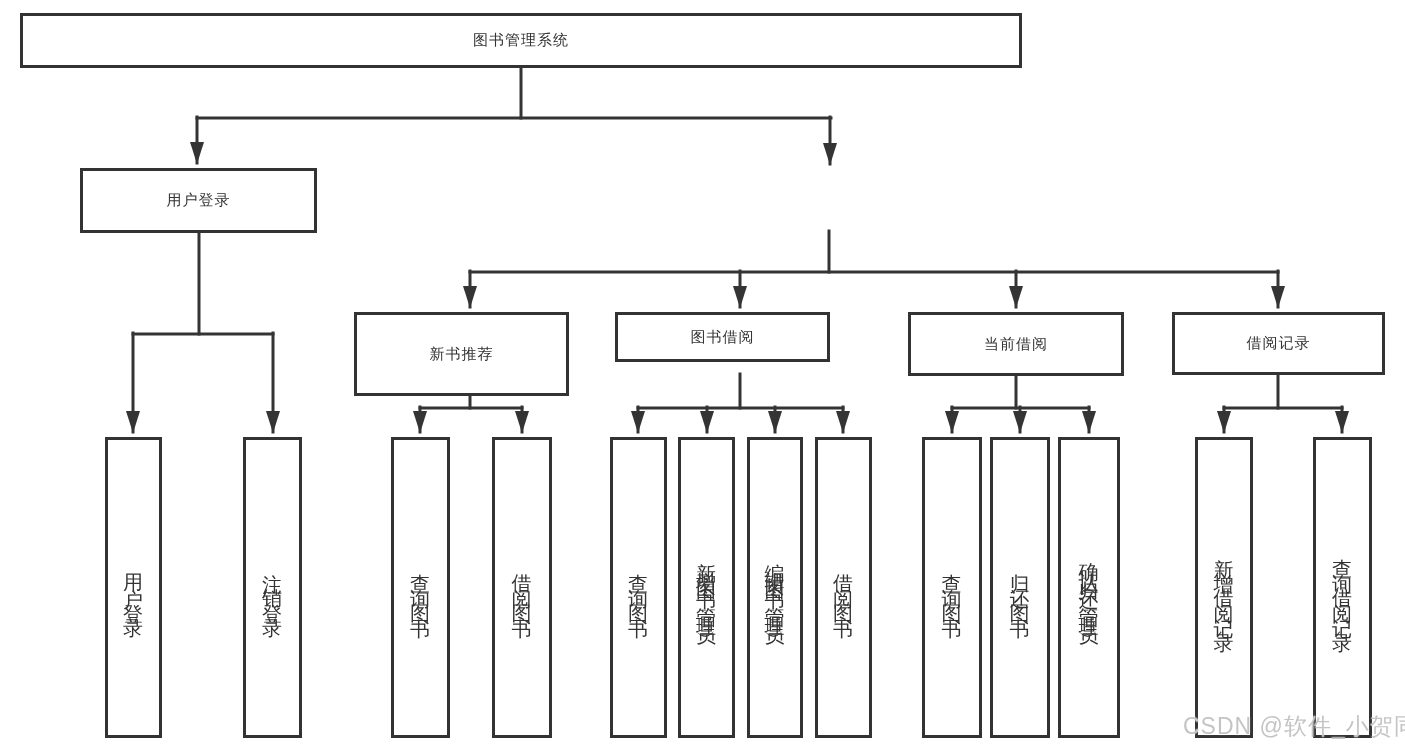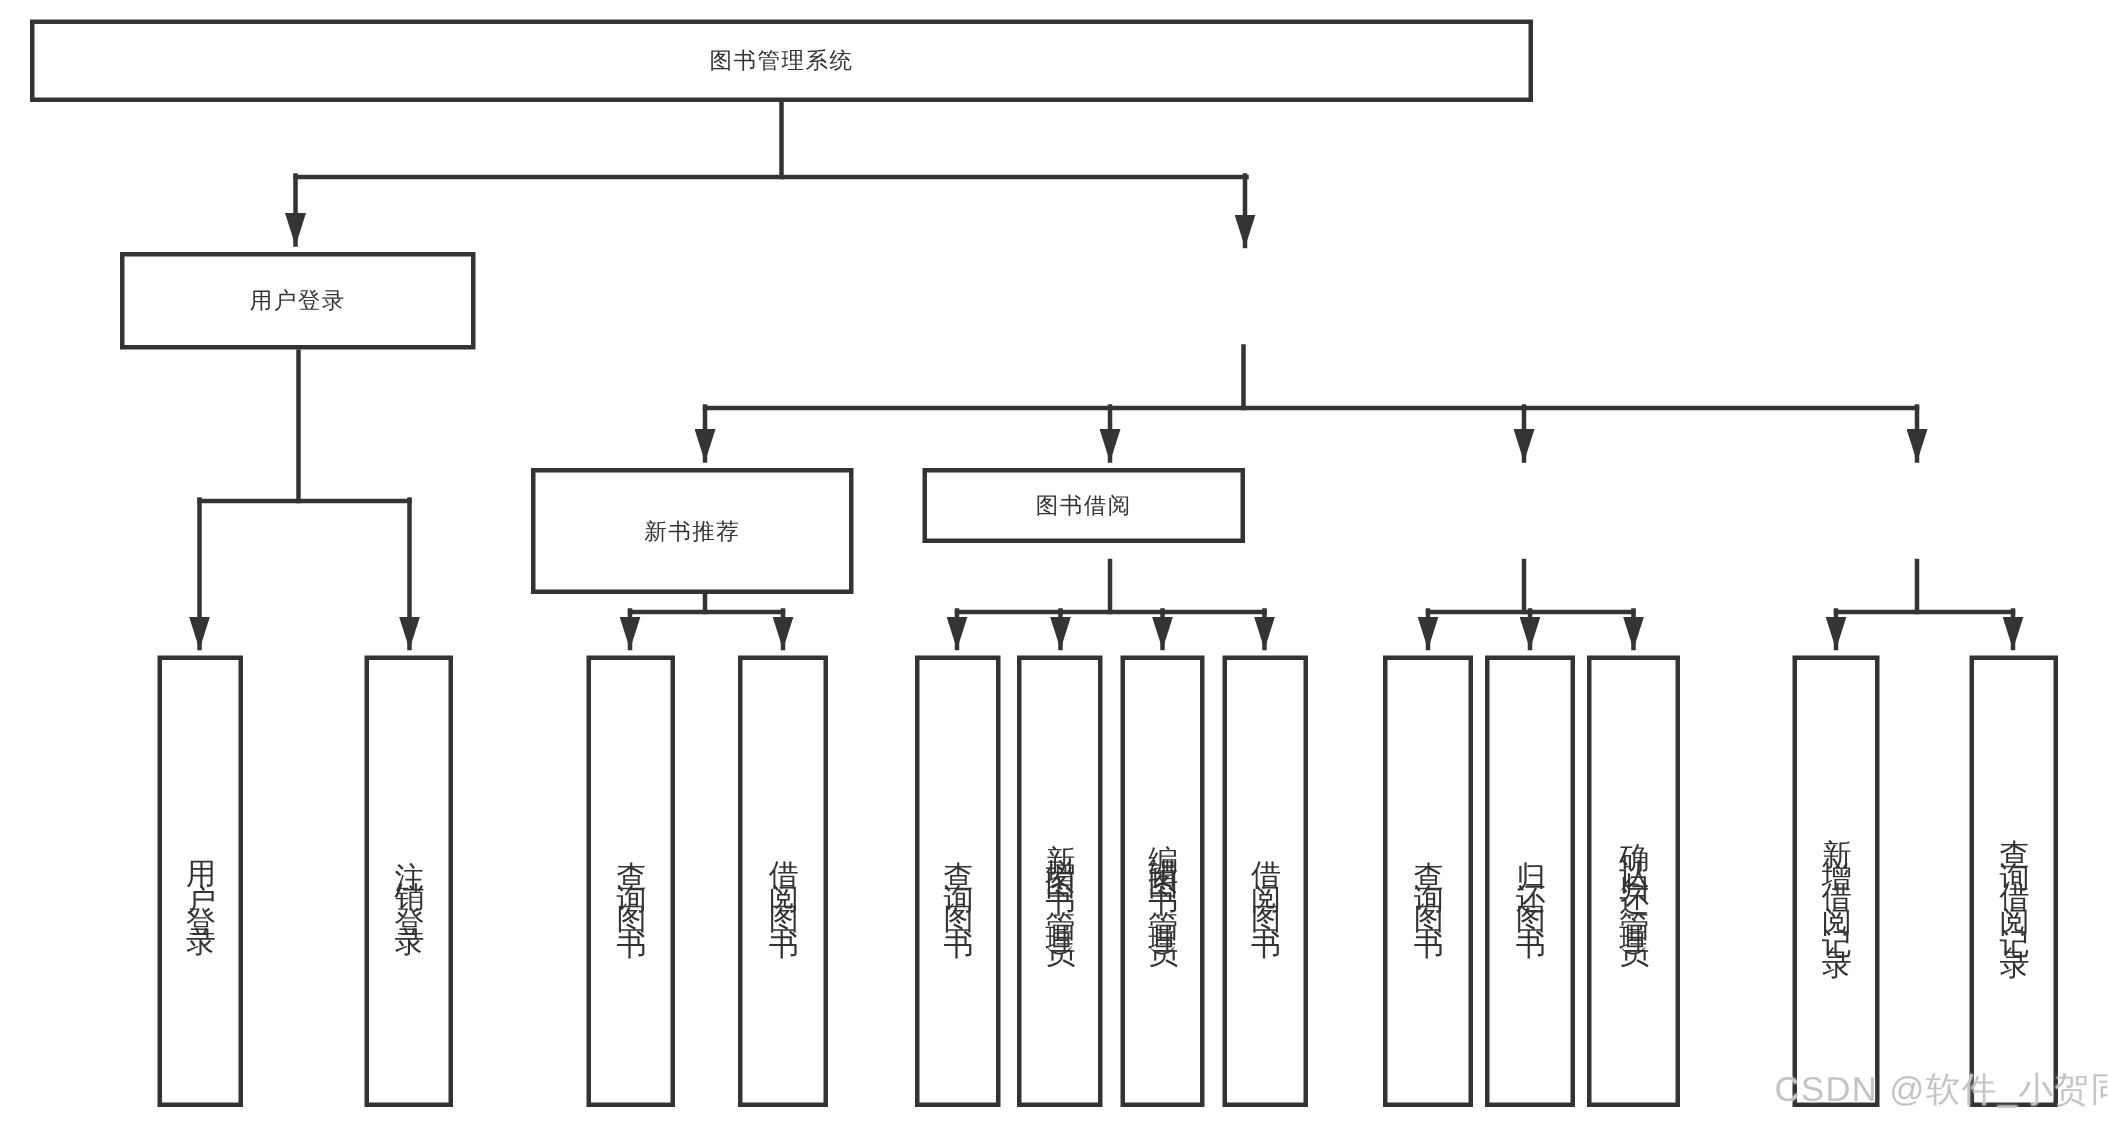--- a/index.html
+++ b/index.html
@@ -118,20 +118,22 @@
       <line x1="1342" y1="407" x2="1342" y2="432" marker-end="url(#arrow)"></line>
     </g>
   </svg>
 
   <div class="node" style="left:20px; top:13px; width:1002px; height:55px">图书管理系统</div>
 
   <div class="node" style="left:80px; top:168px; width:237px; height:65px">用户登录</div>
 
   <div class="node" style="left:354px; top:312px; width:215px; height:84px">新书推荐</div>
   <div class="node" style="left:615px; top:312px; width:215px; height:50px">图书借阅</div>
+  <div class="node" style="left:908px; top:312px; width:216px; height:64px">当前借阅</div>
+  <div class="node" style="left:1172px; top:312px; width:213px; height:63px">借阅记录</div>
 
   <div class="node node-v" style="left:105px; top:437px; width:57px; height:301px">用户登录</div>
   <div class="node node-v" style="left:243px; top:437px; width:59px; height:301px">注销登录</div>
 
   <div class="node node-v" style="left:391px; top:437px; width:59px; height:301px">查询图书</div>
   <div class="node node-v" style="left:492px; top:437px; width:60px; height:301px">借阅图书</div>
 
   <div class="node node-v" style="left:610px; top:437px; width:57px; height:301px">查询图书</div>
   <div class="node node-v v9" style="left:678px; top:437px; width:57px; height:301px">新增图书（管理员）</div>
   <div class="node node-v v9" style="left:747px; top:437px; width:56px; height:301px">编辑图书（管理员）</div>

